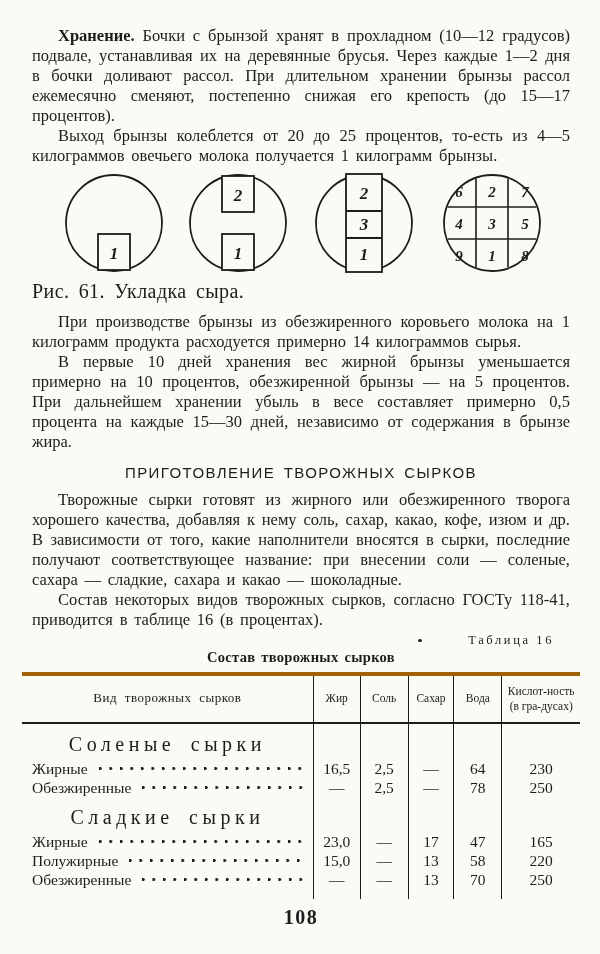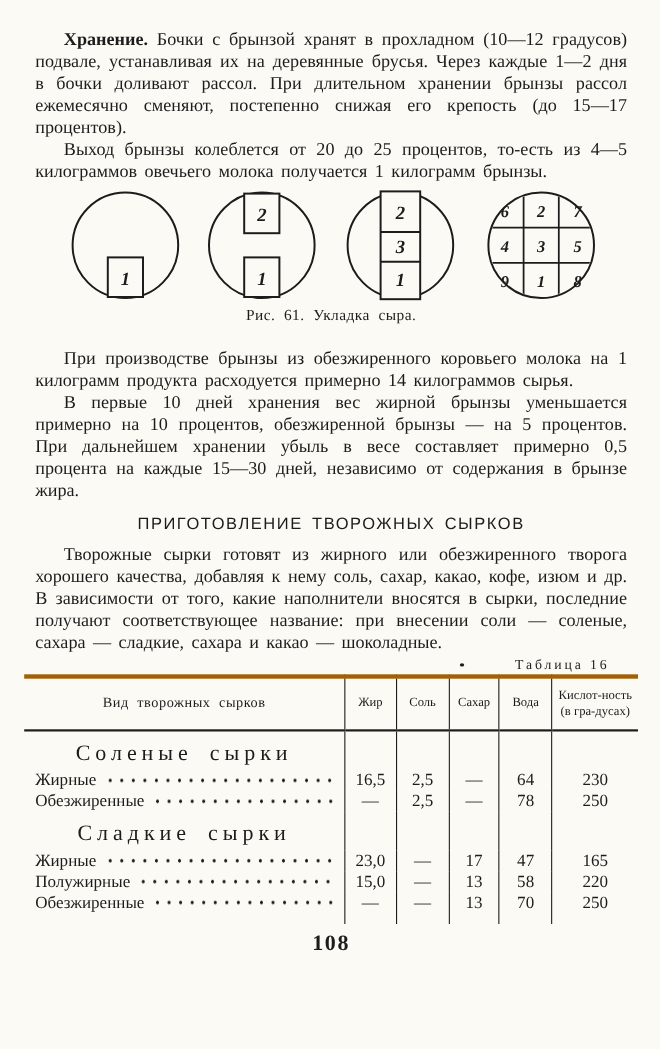--- a/index.html
+++ b/index.html
@@ -23,25 +23,24 @@
     text-align: justify;
     text-indent: 26px;
     word-spacing: 2.6px;
   }
   p.body-text .lead { font-weight: bold; }
 
   
   .figure-block { margin: 5px 0 0; }
   .fig-svg { display: block; margin: 0 auto; }
   .fig-caption {
-    text-align: center;
-    font-size: 14px;
+    font-size: 20px;
     letter-spacing: .4px;
     word-spacing: 4px;
-    margin: 5px 0 20px;
+    margin: 5px 0 9px;
   }
 
   
   .section-heading {
     font-family: "Liberation Sans", sans-serif;
     font-size: 15px;
     font-weight: normal;
     letter-spacing: 1.4px;
     word-spacing: 3px;
     text-align: center;
@@ -186,25 +185,27 @@
     </svg>
     <div class="fig-caption">Рис. 61. Укладка сыра.</div>
   </div>
 
   <p class="body-text">При производстве брынзы из обезжиренного коровьего молока на 1 килограмм продукта расходуется примерно 14 килограммов сырья.</p>
   <p class="body-text">В первые 10 дней хранения вес жирной брынзы уменьшается примерно на 10 процентов, обезжиренной брынзы — на 5 процентов. При дальнейшем хранении убыль в весе составляет примерно 0,5 процента на каждые 15—30 дней, независимо от содержания в брынзе жира.</p>
 
   <h2 class="section-heading">ПРИГОТОВЛЕНИЕ ТВОРОЖНЫХ СЫРКОВ</h2>
 
   <p class="body-text">Творожные сырки готовят из жирного или обезжиренного творога хорошего качества, добавляя к нему соль, сахар, какао, кофе, изюм и др. В зависимости от того, какие наполнители вносятся в сырки, последние получают соответствующее название: при внесении соли — соленые, сахара — сладкие, сахара и какао — шоколадные.</p>
+  <p class="body-text">Состав некоторых видов творожных сырков, согласно ГОСТу 118-41, приводится в таблице 16 (в процентах).</p>
 
   <div class="table-label-row">
     <span class="ink-speck"></span>
     <span class="table-label">Таблица 16</span>
   </div>
+  <div class="table-title">Состав творожных сырков</div>
 
   <table class="ctable">
     <colgroup>
       <col style="width:52.2%">
         <col style="width:8.4%">
         <col style="width:8.6%">
       <col style="width:8.2%">
         <col style="width:8.6%">
         <col style="width:14%">
     </colgroup>

